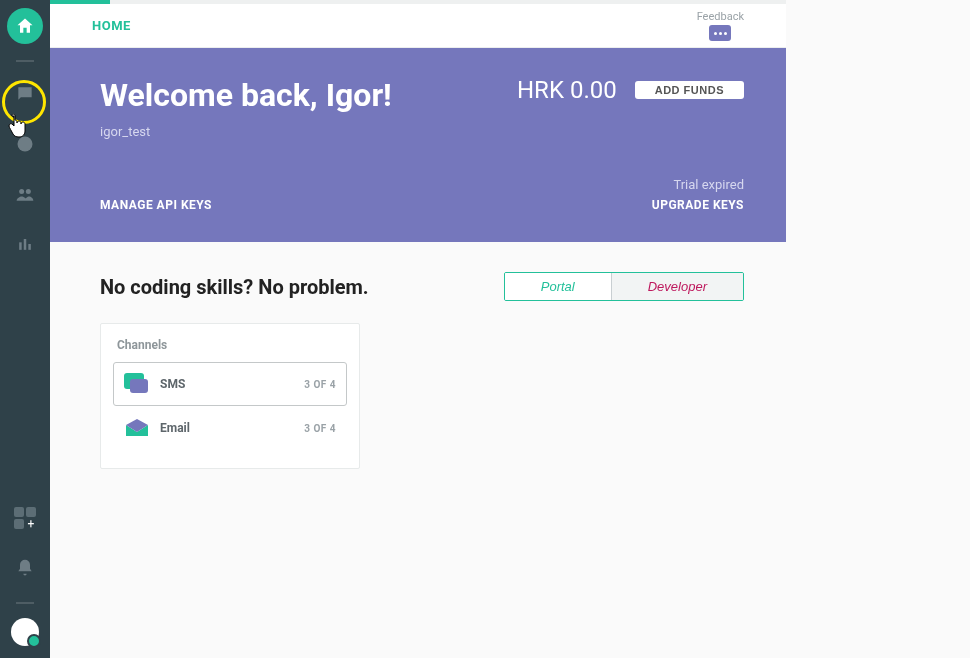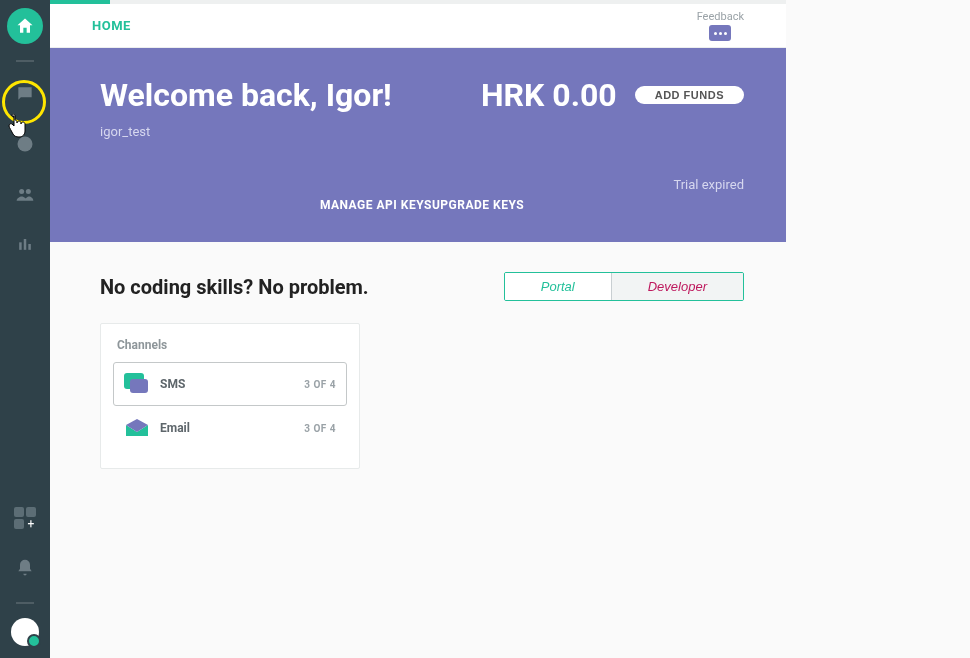--- a/index.html
+++ b/index.html
@@ -102,37 +102,37 @@
   .fb-btn span { width: 3px; height: 3px; background: #fff; border-radius: 50%; margin: 0 1px; }
   
   .hero {
     background: #7577bc;
     color: #fff;
     padding: 28px 42px 30px 50px;
   }
   .hero-row1 { display: flex; justify-content: space-between; align-items: flex-start; }
   .welcome h1 { font-size: 32px; font-weight: 700; }
   .balance-group { display: flex; align-items: center; gap: 18px; }
-  .balance { font-size: 32px; font-weight: 700; }
+  .balance { font-size: 24px; font-weight: 400; }
   .add-funds {
     background: #fff; color: #555; border: none;
     font-size: 11px; font-weight: 700; letter-spacing: .5px;
-    padding: 3px 20px; border-radius: 13px; cursor: pointer;
+    padding: 3px 20px; border-radius: 3px; cursor: pointer;
   }
   .hero-row2 {
     display: flex; justify-content: space-between;
     margin-top: 10px; font-size: 13px; color: #d6d7ef;
   }
   .hero-row2 .sep { margin: 0 14px; opacity: .6; }
   .hero-row3 {
     display: flex; justify-content: flex-end;
     margin-top: 38px; font-size: 13px; color: #d6d7ef;
   }
   .hero-row4 {
-    display: flex; justify-content: center; align-items: center;
+    display: flex; justify-content: space-between; align-items: center;
     margin-top: 6px;
   }
   .link-white { font-size: 12px; font-weight: 700; letter-spacing: .5px; color: #fff; cursor: pointer; }
   
   .body {
     padding: 30px 42px 0 50px;
   }
   .body-head { display: flex; justify-content: space-between; align-items: center; margin-bottom: 22px; }
   .body-head h2 { font-size: 20px; font-weight: 700; color: #222; }
   .toggle {

